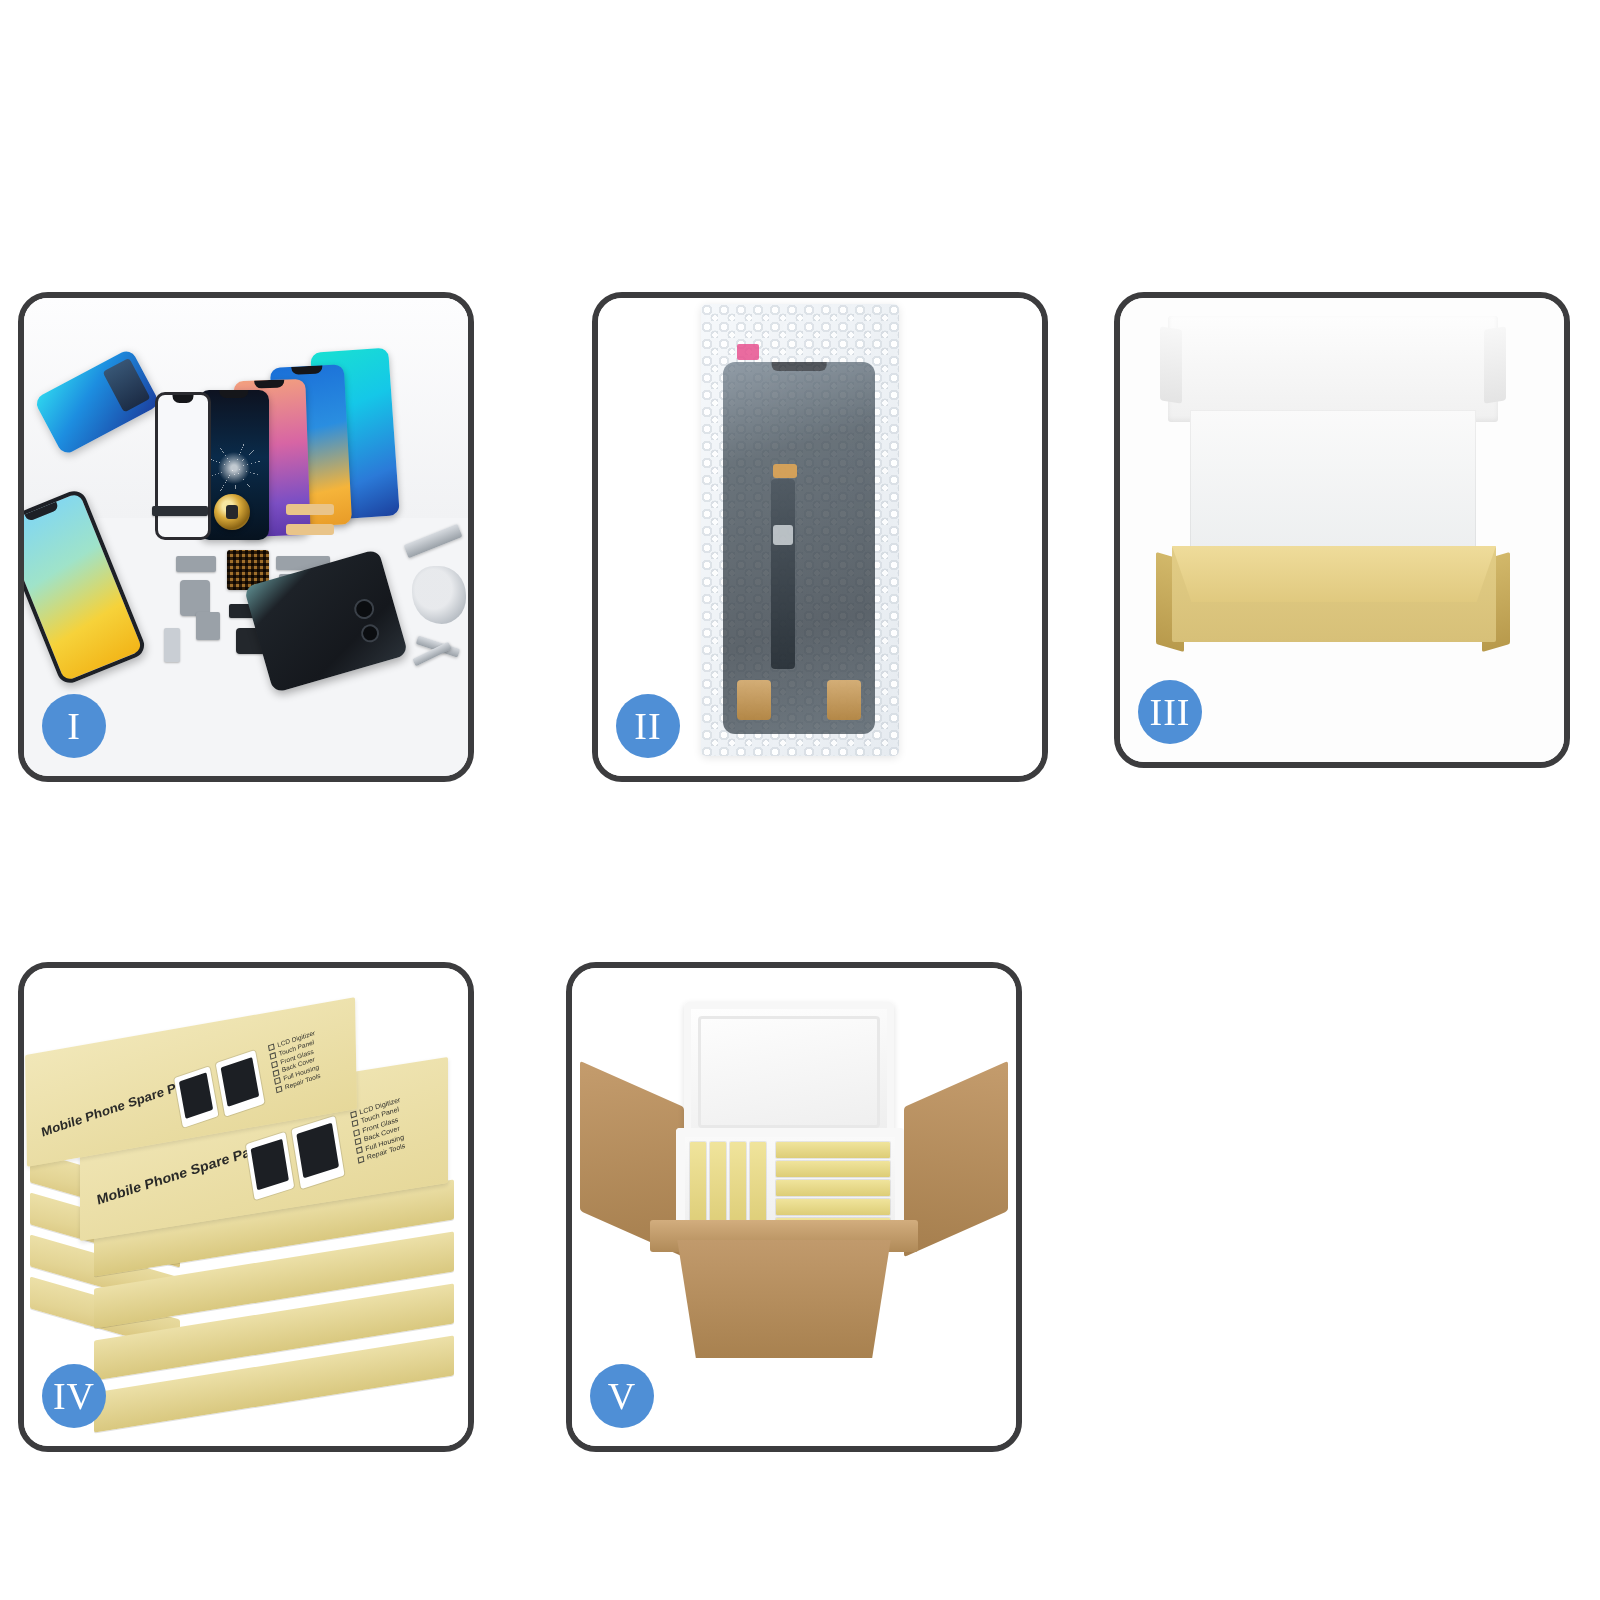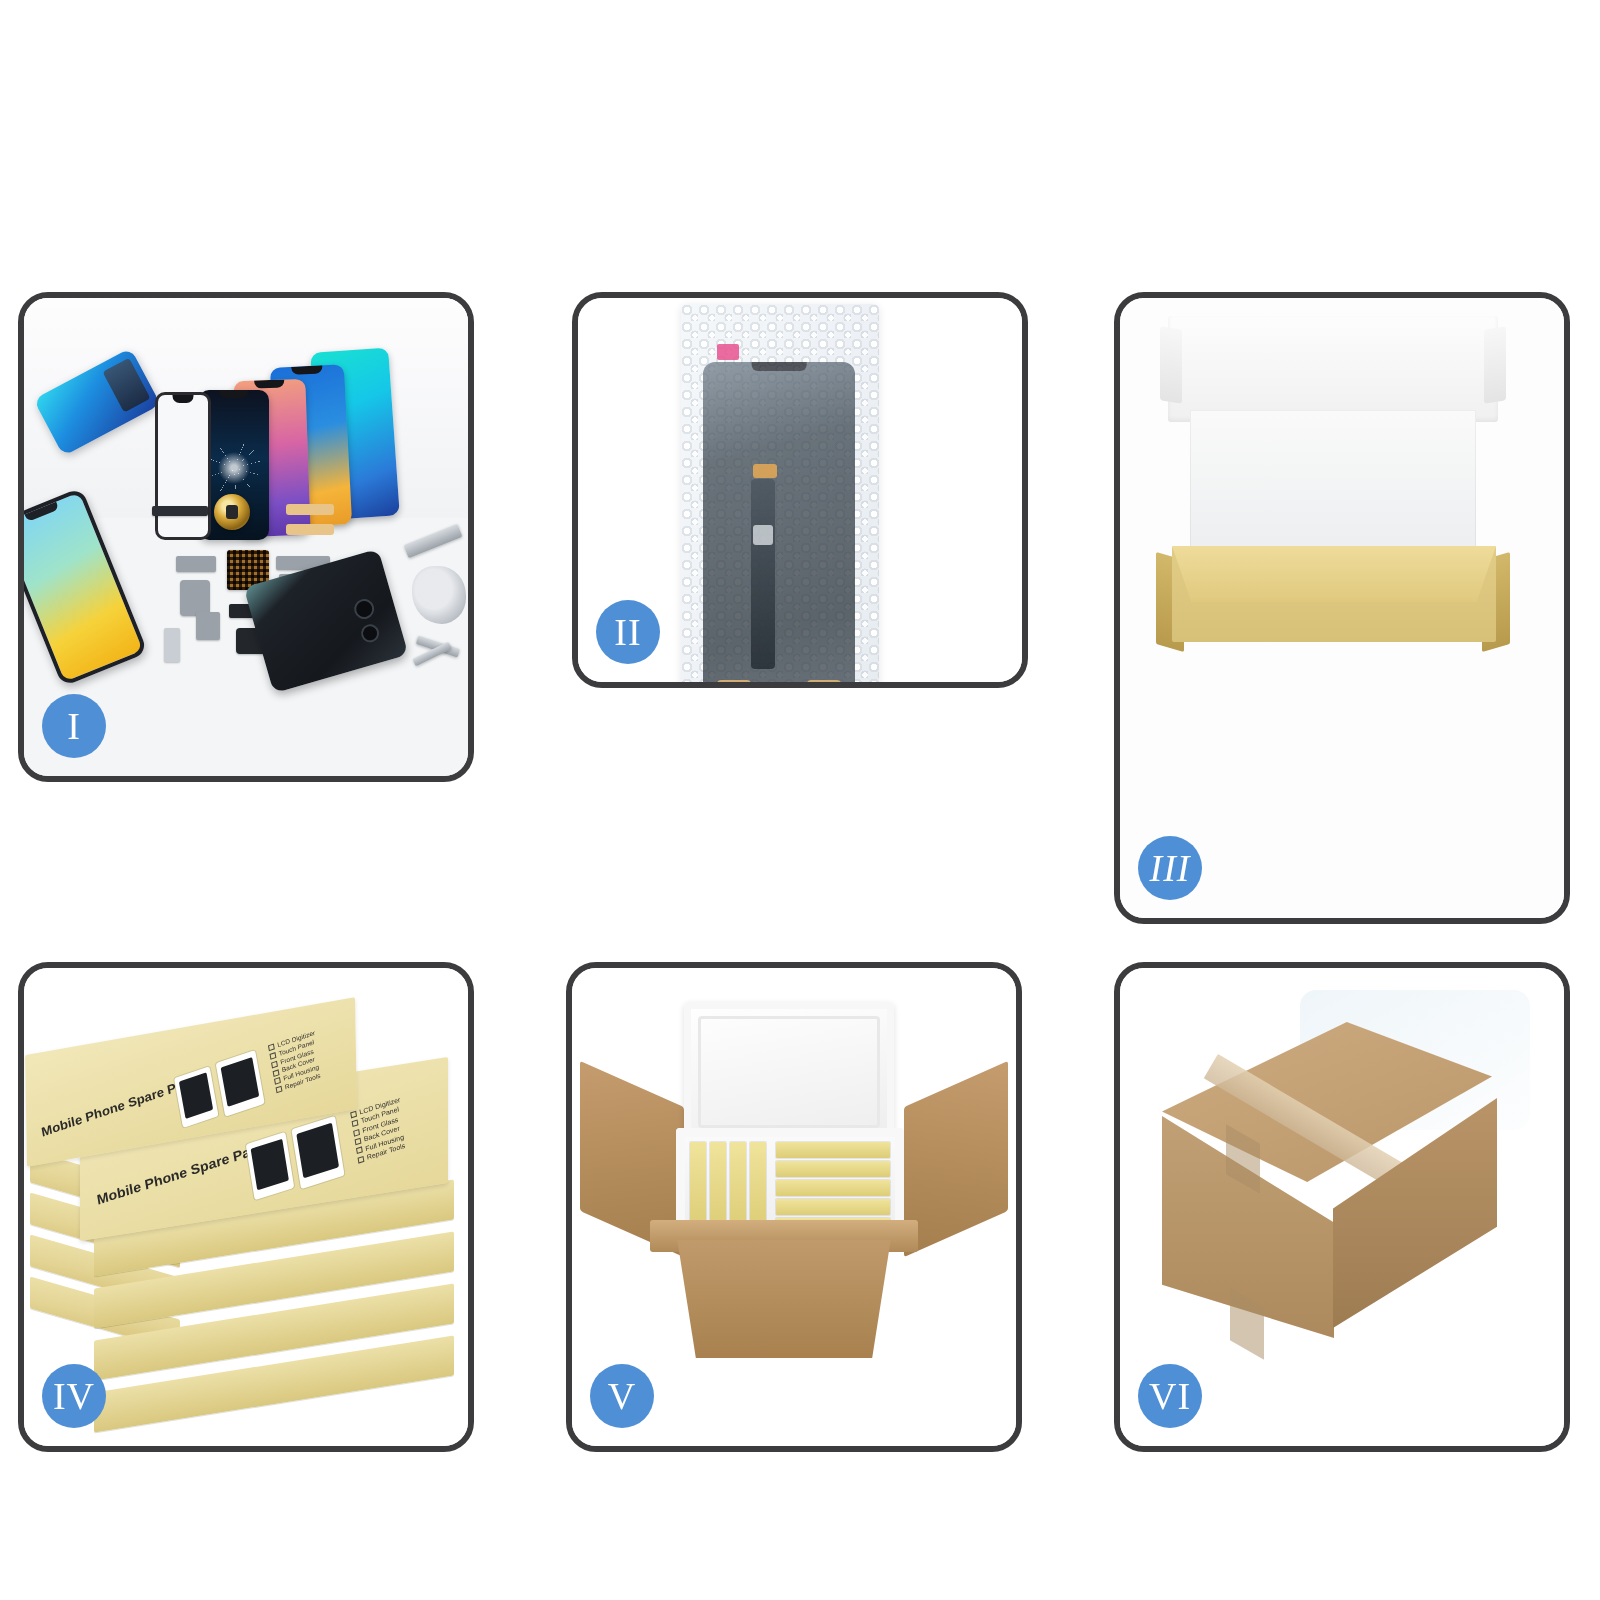--- a/index.html
+++ b/index.html
@@ -368,36 +368,36 @@
           <span class="lens" style="left:100px; top:70px; width:18px; height:18px;"></span>
         </div>
         <div class="tool" style="right:6px; top:236px; width:58px; height:14px; transform:rotate(-22deg);"></div>
         <div class="brush"></div>
         <div class="tool" style="right:8px; top:344px; width:44px; height:9px; transform:rotate(18deg);"></div>
         <div class="tool" style="right:16px; top:352px; width:40px; height:8px; transform:rotate(-26deg);"></div>
       </div>
       <div class="badge">I</div>
     </div>
 
-    <div class="panel" style="left:572px; top:292px; width:456px; height:396px;">
+    <div class="panel" style="left:592px; top:292px; width:456px; height:490px;">
       <div class="panel-art">
         <div class="p2-bg"></div>
         <div class="bubblebag">
           <div class="lcd-in"></div>
           <div class="lcd-flex"></div>
           <div class="conn-l"></div>
           <div class="conn-r"></div>
           <div class="tape-pink"></div>
           <div class="gold-tab"></div>
         </div>
       </div>
       <div class="badge">II</div>
     </div>
 
-    <div class="panel" style="left:1114px; top:292px; width:456px; height:632px;font-style:italic;">
+    <div class="panel" style="left:1114px; top:292px; width:456px; height:476px;">
       <div class="panel-art">
         <div class="p3-bg"></div>
         <div class="mailer-lid"></div>
         <div class="foam-sheet"></div>
         <div class="bubble-fill"></div>
         <div class="mailer-lside"></div>
         <div class="mailer-rside"></div>
         <div class="mailer-front"></div>
       </div>
       <div class="badge">III</div>
@@ -505,28 +505,15 @@
             <div class="ybar" style="left:100px; top:71px; width:114px; height:16px;"></div>
             <div class="ybar" style="left:100px; top:90px; width:114px; height:12px;"></div>
           </div>
         </div>
         <div class="carton-rim"></div>
         <div class="carton-front"></div>
       </div>
       <div class="badge">V</div>
     </div>
 
-    <div class="panel" style="left:1114px; top:962px; width:456px; height:490px;">
-      <div class="panel-art">
-        <div class="p6-bg"></div>
-        <div class="glassy"></div>
-        <div class="bigbox-top"></div>
-        <div class="tape-top"></div>
-        <div class="bigbox-front"></div>
-        <div class="bigbox-side"></div>
-        <div class="tape-seal1"></div>
-        <div class="tape-seal2"></div>
-      </div>
-      <div class="badge">VI</div>
-    </div>
 
   </div>
 </div>
 
 </body></html>

